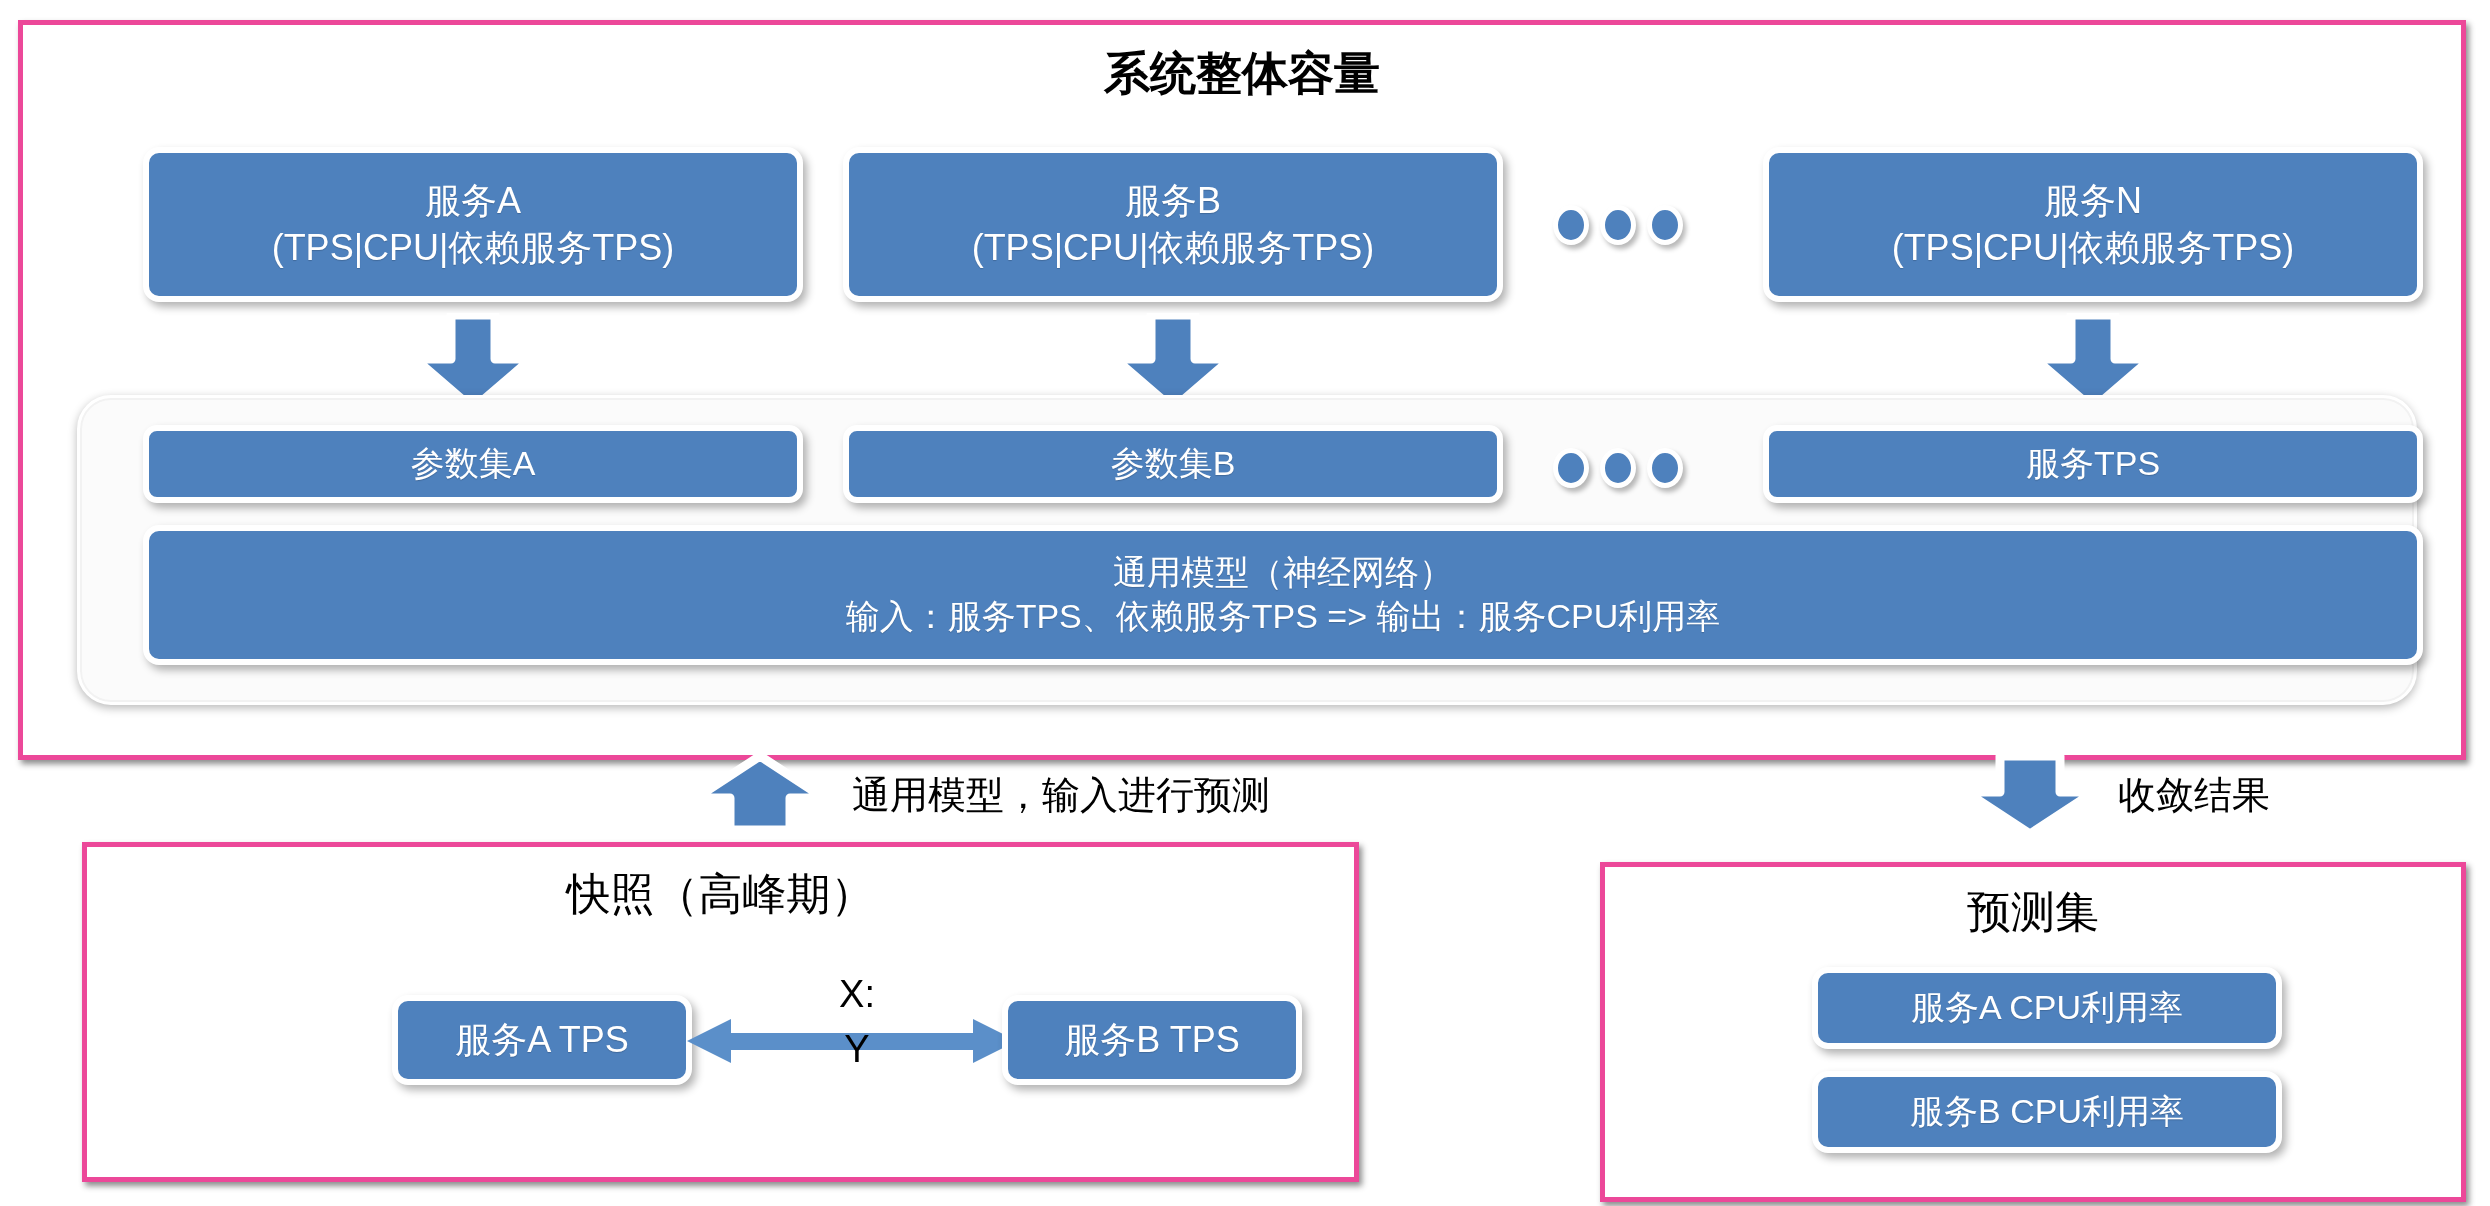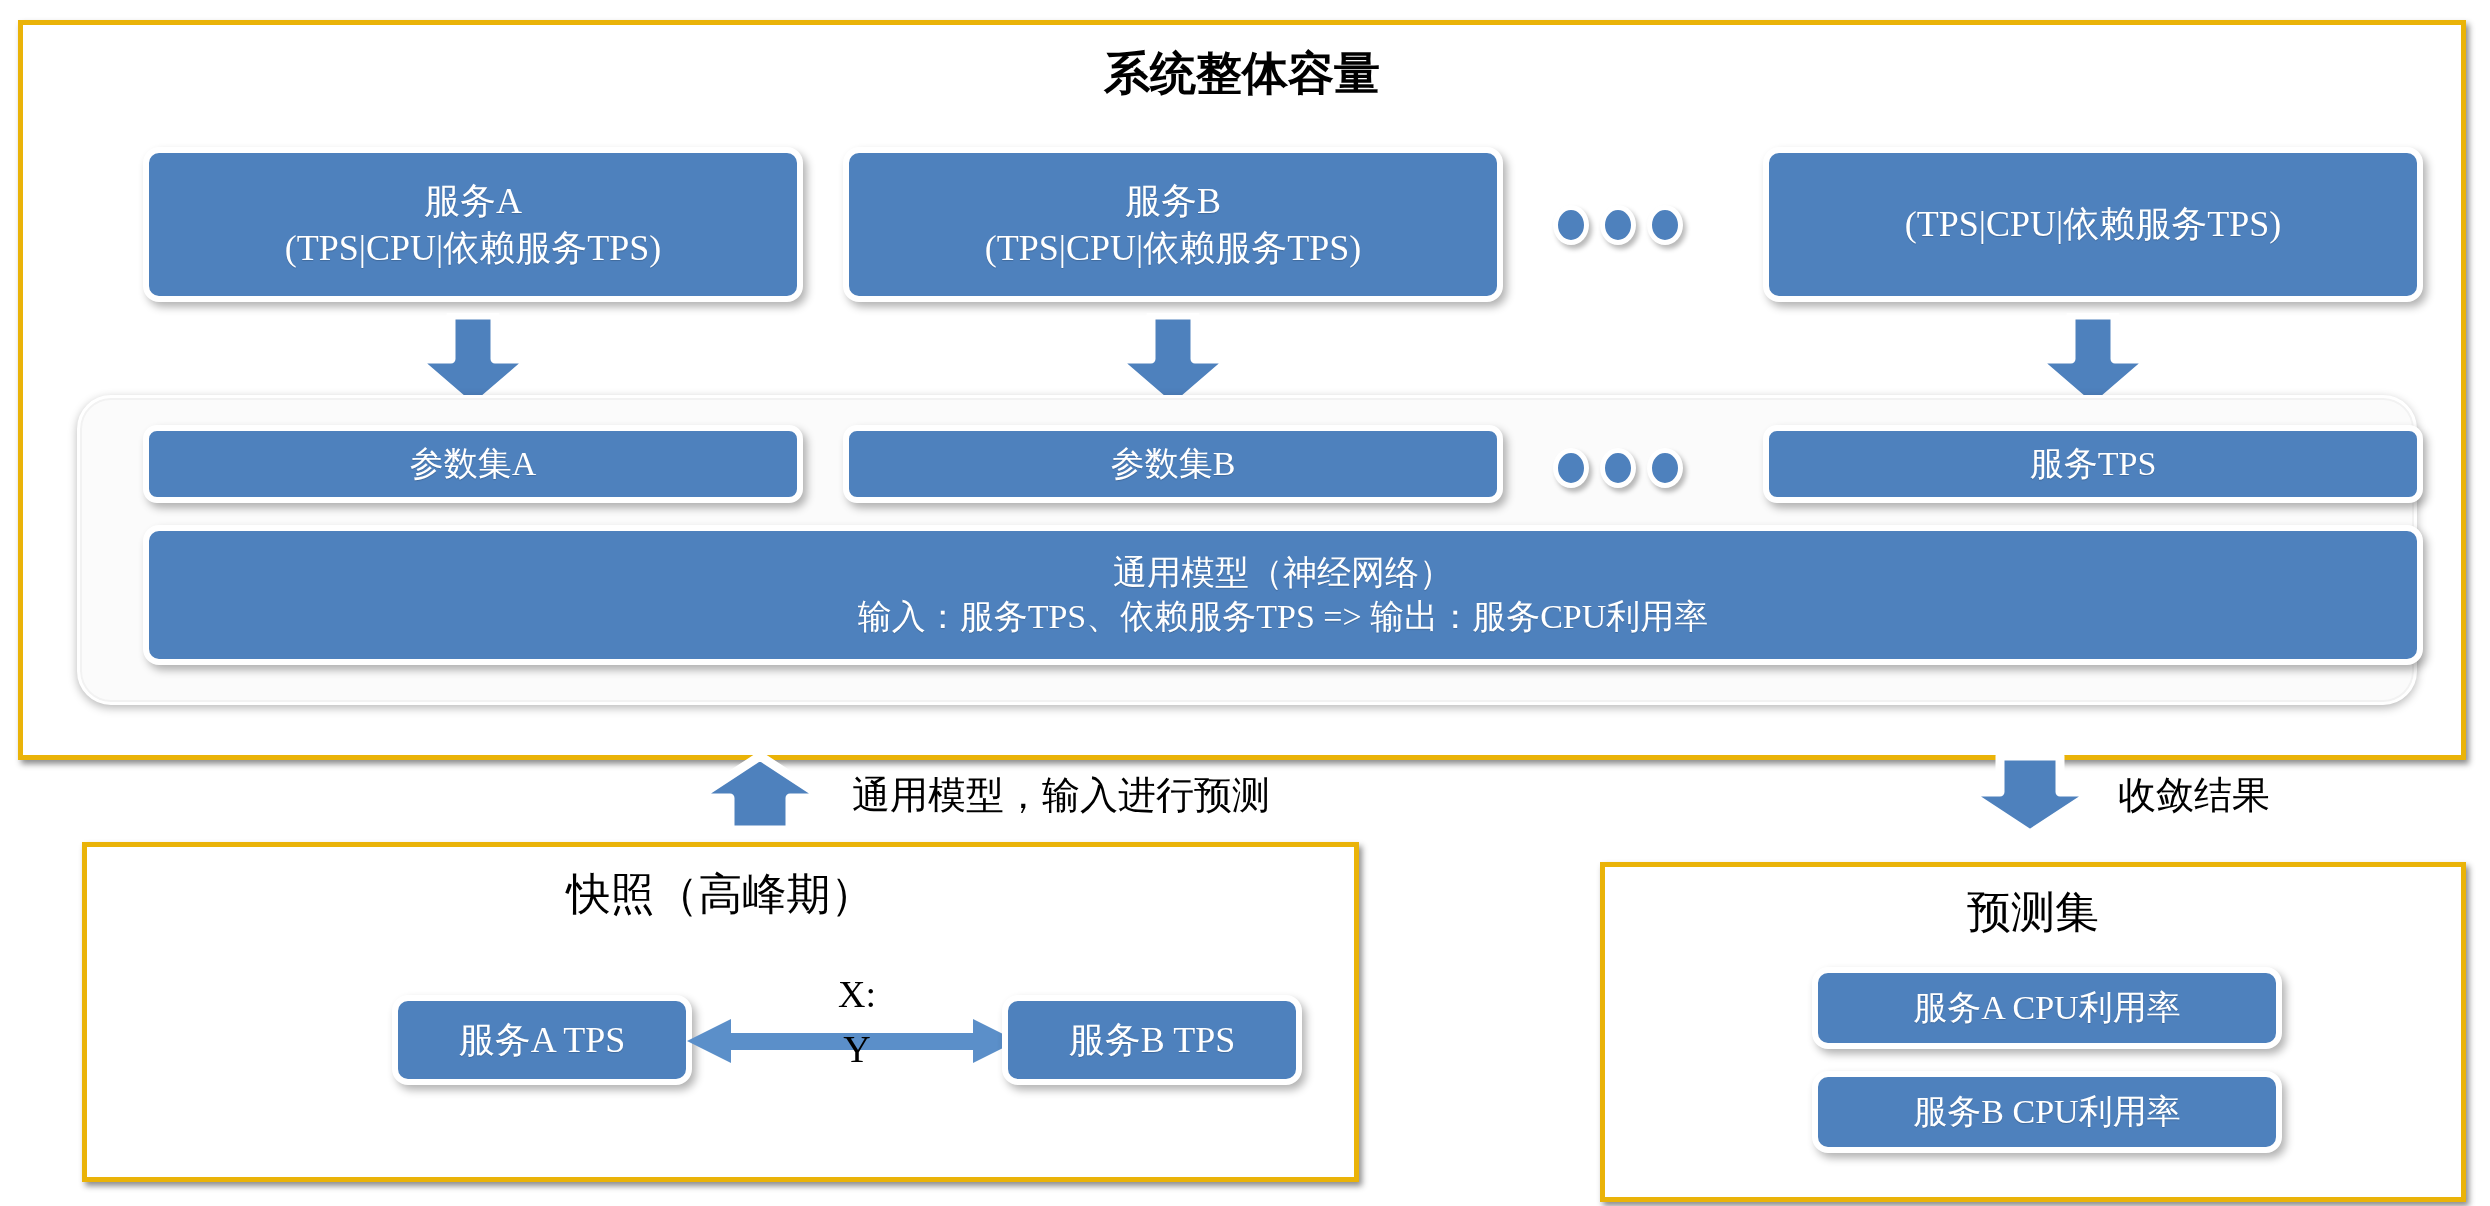--- a/index.html
+++ b/index.html
@@ -12,24 +12,23 @@
     height: 1206px;
     position: relative;
     font-family: "Liberation Sans", "DejaVu Sans", sans-serif;
     overflow: hidden;
   }
 
   
   .panel {
     position: absolute;
     background: #ffffff;
-    border: 5px solid #eab308;
+    border: 5px solid #ec4899;
     box-sizing: border-box;
     box-shadow: 3px 4px 6px rgba(0,0,0,0.45);
-    font-family: Liberation Serif, serif;
   }
   .panel-title {
     position: absolute;
     left: 0;
     right: 0;
     text-align: center;
     color: #000000;
     font-weight: 700;
     white-space: nowrap;
   }
@@ -124,20 +123,21 @@
   </div>
 
   <div class="dots" style="left:1530px; top:180px;">
     <span class="dot"></span>
     <span class="dot"></span>
     <span class="dot"></span>
   </div>
 
   <div class="bbox" style="left:1740px; top:122px; width:660px; height:155px; font-size:36px;">
     <span class="bbox-inner">
+      <span class="bbox-line">服务N</span>
       <span class="bbox-line">(TPS|CPU|依赖服务TPS)</span>
     </span>
   </div>
 
   <div class="arrow" style="left:386px; top:288px; width:128px; height:100px;">
     <svg width="128" height="100" viewBox="0 0 128 100">
       <polygon points="42,2 86,2 86,46 122,46 64,96 6,46 42,46" fill="#4E81BD" stroke="#ffffff" stroke-width="9" stroke-linejoin="round"></polygon>
     </svg>
   </div>
   <div class="arrow" style="left:1086px; top:288px; width:128px; height:100px;">

